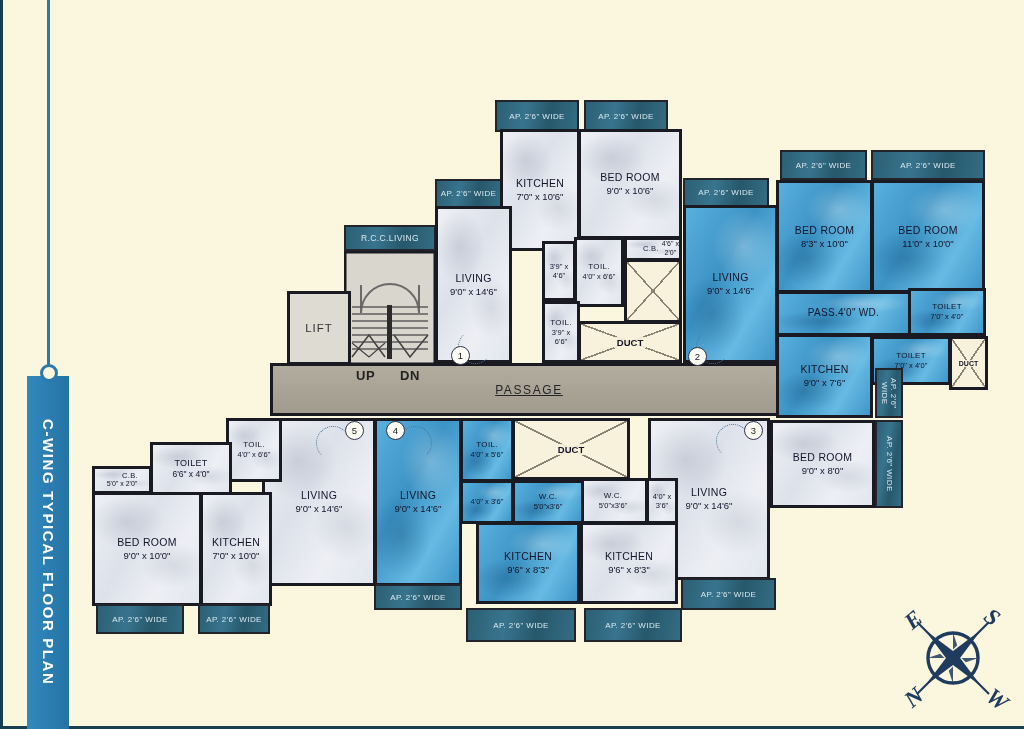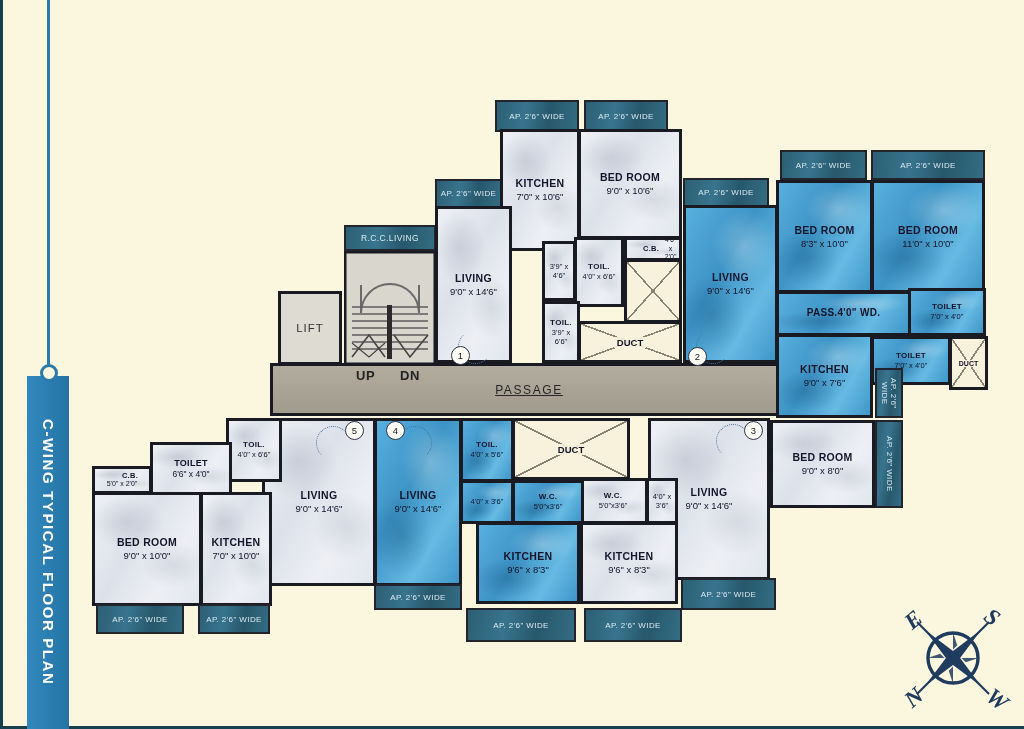--- a/index.html
+++ b/index.html
@@ -5,21 +5,21 @@
   html,body{margin:0;padding:0;}
   body{width:1024px;height:729px;background:#FBF6DE;position:relative;overflow:hidden;
        font-family:"Liberation Sans", sans-serif;}
   #canvas{position:absolute;left:0;top:0;width:1024px;height:729px;}
   .frame-left{position:absolute;left:0;top:0;width:3px;height:729px;background:#16404f;}
   .frame-bottom{position:absolute;left:0;top:726px;width:1024px;height:3px;background:#16404f;}
 
   .room{position:absolute;box-sizing:border-box;border:3px solid #1a1a22;display:flex;
         flex-direction:column;align-items:center;justify-content:center;text-align:center;
         color:#14142a;line-height:1.25;}
-  .rname{font-weight:700;font-size:10.5px;letter-spacing:.3px;text-align:center;}
+  .rname{font-weight:400;font-size:10.5px;letter-spacing:.3px;text-align:center;}
   .rdims{font-size:9.5px;font-weight:500;margin-top:1px;}
   .small .rname{font-size:8px;}
   .small .rdims{font-size:7.5px;margin-top:0;}
   .tiny .rname{font-size:7.5px;margin-left:16px;}
   .tiny .rdims{font-size:7px;margin-top:0;}
 
   .marble-w{background:
     radial-gradient(ellipse 60% 40% at 30% 25%, rgba(110,120,145,.22), transparent 60%),
     radial-gradient(ellipse 50% 35% at 75% 65%, rgba(110,120,145,.18), transparent 60%),
     linear-gradient(120deg,#eef0f5 0%,#dde1ea 40%,#edeff4 70%,#e2e6ee 100%);}
@@ -96,21 +96,21 @@
       <line x1="8" y1="84" x2="84" y2="84"></line>
         <line x1="8" y1="91" x2="84" y2="91"></line>
       <line x1="8" y1="98" x2="84" y2="98"></line>
     </g>
     <rect x="43" y="54" width="5" height="54" fill="#2a2a2a"></rect>
     <polyline points="8,106 25,84 41,106" fill="none" stroke="#444" stroke-width="1.6"></polyline>
     <polyline points="50,84 66,106 84,84" fill="none" stroke="#444" stroke-width="1.6"></polyline>
     <polyline points="8,92 25,106 41,92" fill="none" stroke="#444" stroke-width="1.2"></polyline>
   </svg>
 
-  <div class="lift" style="left:278px;top:291px;width:64px;height:74px;">LIFT</div>
+  <div class="lift" style="left:287px;top:291px;width:64px;height:74px;">LIFT</div>
 
   <div class="passage" style="left:270px;top:363px;width:518px;height:53px;text-decoration:underline;">PASSAGE</div>
   <div class="corelabel" style="left:356px;top:368px;">UP</div>
   <div class="corelabel" style="left:400px;top:368px;">DN</div>
 
   <div class="ap" style="left:495px;top:100px;width:84px;height:32px;">AP. 2'6" WIDE</div>
   <div class="ap" style="left:584px;top:100px;width:84px;height:32px;">AP. 2'6" WIDE</div>
   <div class="ap" style="left:435px;top:179px;width:67px;height:29px;">AP. 2'6" WIDE</div>
 
   <div class="room marble-w" style="left:500px;top:129px;width:80px;height:122px;">

